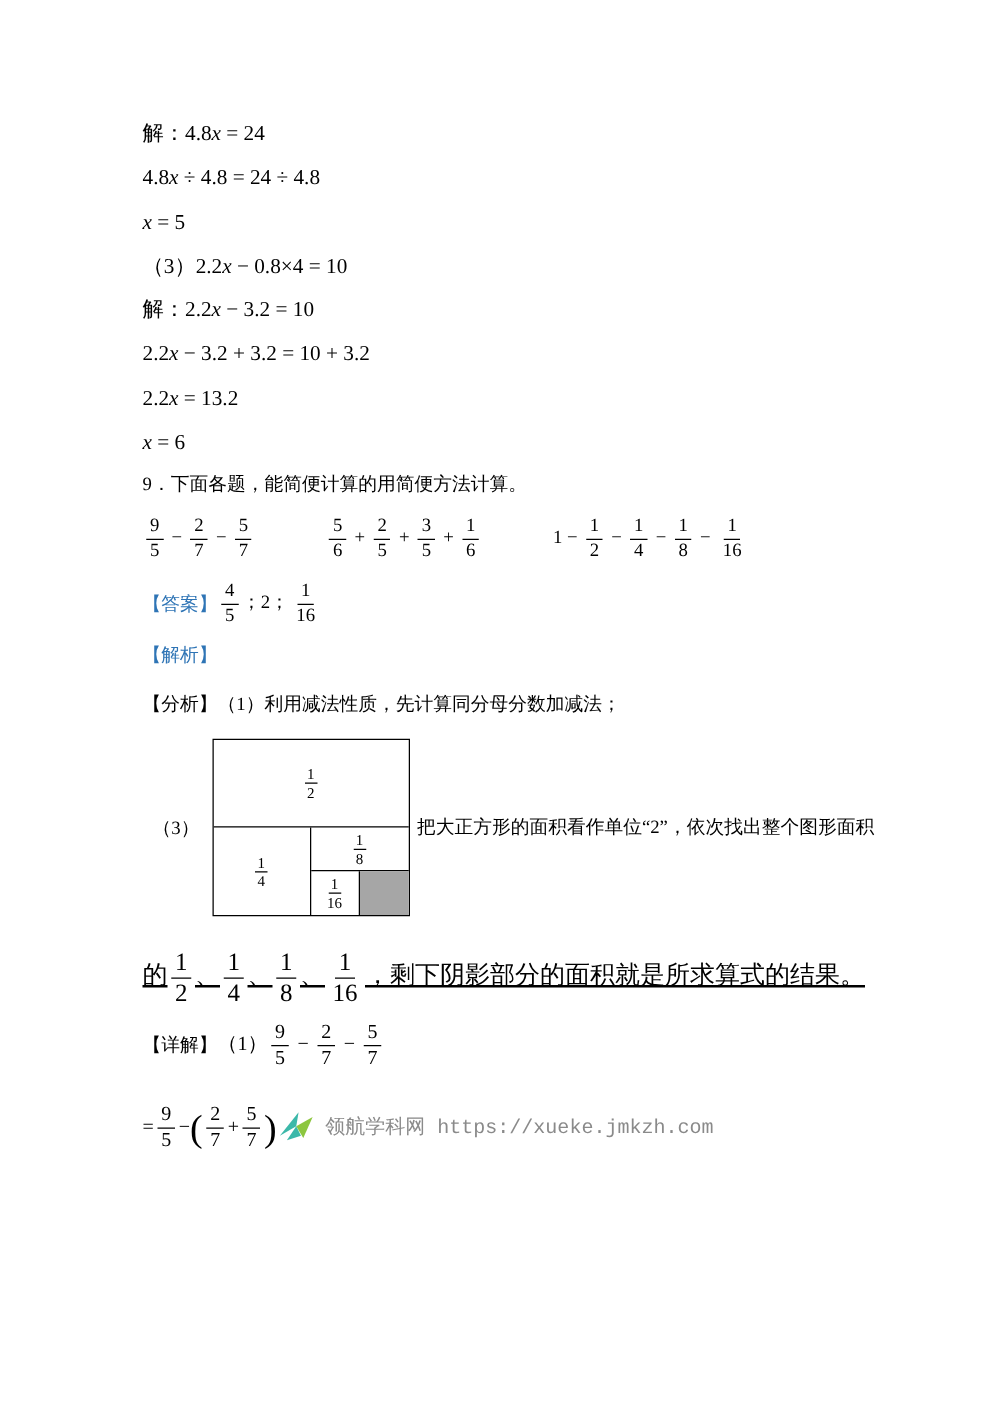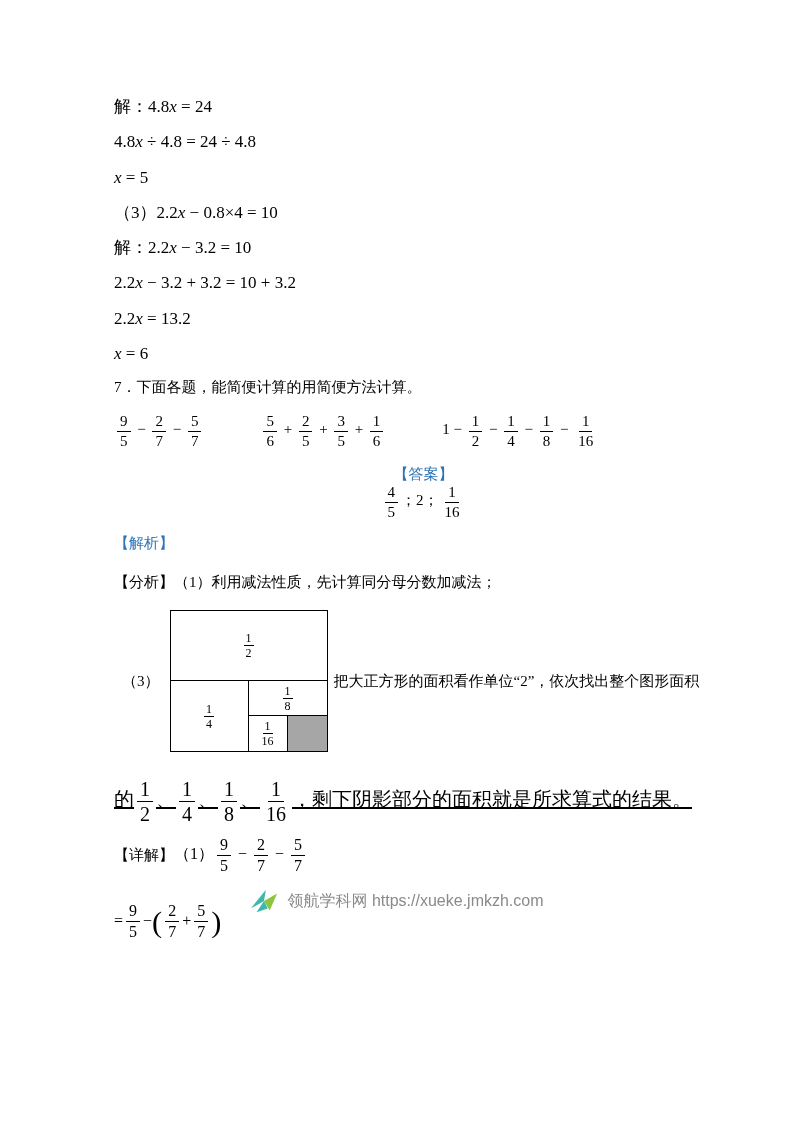--- a/index.html
+++ b/index.html
@@ -11,21 +11,21 @@
   .math-line{font-size:17px;margin:0 0 14px 0;line-height:1.25;}
   .math-line i{font-style:italic;}
   .prompt-line{font-size:15px;margin:6px 0 16px 0;}
   .expr-row{display:flex;align-items:center;column-gap:56px;margin:4px 0 16px 0;font-size:15px;}
   .expr{white-space:nowrap;}
   .frac{display:inline-flex;flex-direction:column;align-items:center;vertical-align:middle;margin:0 3px;line-height:1;font-style:normal;}
   .frac .num{border-bottom:1px solid #000;padding:1px 3px 2px 3px;}
   .frac .den{padding:2px 3px 0 3px;}
   .bp{font-size:1.9em;font-weight:400;vertical-align:middle;line-height:0;position:relative;top:1px;}
   .label-blue{color:#2e74b5;}
-  .answer-line{font-size:15px;margin:2px 0 14px 0;display:flex;align-items:center;flex-direction:column;}
+  .answer-line{font-size:15px;margin:2px 0 14px 0;display:flex;align-items:center;}
   .analysis-head{font-size:15px;margin:4px 0 20px 0;}
   .analysis-line{font-size:15px;margin:0 0 18px 0;}
   .indent2{margin-left:0;}
   .figure-row{display:flex;align-items:center;margin:14px 0 0 8px;}
   .figure-item-label{font-size:15px;margin-right:10px;}
   .figure-square{position:relative;width:156px;height:140px;border:1px solid #000;background:#fff;flex:0 0 auto;}
   .cell{position:absolute;display:flex;align-items:center;justify-content:center;font-size:12px;box-sizing:border-box;}
   .cell .frac .num{padding:0 2px 1px 2px;}
   .cell .frac .den{padding:1px 2px 0 2px;}
   .cell-half{left:0;top:0;width:100%;height:50%;border-bottom:1px solid #000;}
@@ -33,39 +33,39 @@
   .cell-eighth{left:50%;top:50%;width:50%;height:25%;border-bottom:1px solid #000;}
   .cell-sixteenth{left:50%;top:75%;width:25%;height:25%;border-right:1px solid #000;}
   .cell-shaded{left:75%;top:75%;width:25%;height:25%;background:#a6a6a6;}
   .figure-side-text{font-size:15px;margin-left:6px;line-height:1.6;}
   .continuation{font-size:20px;margin:26px 0 12px 0;text-decoration:underline;}
   .detail-line{font-size:15px;margin:6px 0 10px 0;display:flex;align-items:center;}
   .detail-line .expr{font-size:16px;}
   .step{font-size:16px;margin:28px 0;display:flex;align-items:center;}
   .footer{
     position:absolute;left:0;right:0;bottom:22px;display:flex;align-items:center;justify-content:center;
-    column-gap:8px;color:#8a8a8a;font-size:16px;font-family:Liberation Sans, sans-serif;
+    column-gap:8px;color:#8a8a8a;font-size:16px;font-family:Liberation Mono, monospace;
   }
   .logo{width:30px;height:30px;flex:0 0 auto;}
 </style>
 </head>
 <body>
 
 <div class="page">
 
   <div class="math-line">解：4.8<i>x</i> = 24</div>
   <div class="math-line">4.8<i>x</i> ÷ 4.8 = 24 ÷ 4.8</div>
   <div class="math-line"><i>x</i> = 5</div>
   <div class="math-line">（3）2.2<i>x</i> − 0.8×4 = 10</div>
   <div class="math-line">解：2.2<i>x</i> − 3.2 = 10</div>
   <div class="math-line">2.2<i>x</i> − 3.2 + 3.2 = 10 + 3.2</div>
   <div class="math-line">2.2<i>x</i> = 13.2</div>
   <div class="math-line"><i>x</i> = 6</div>
 
-  <div class="prompt-line">7．下面各题，能简便计算的用简便方法计算。</div>
+  <div class="prompt-line">9．下面各题，能简便计算的用简便方法计算。</div>
 
   <div class="expr-row">
     <span class="expr"><span class="frac">
           <span class="num">9</span>
           <span class="den">5</span>
         </span> − <span class="frac">
           <span class="num">2</span>
           <span class="den">7</span>
         </span> − <span class="frac">
           <span class="num">5</span>

